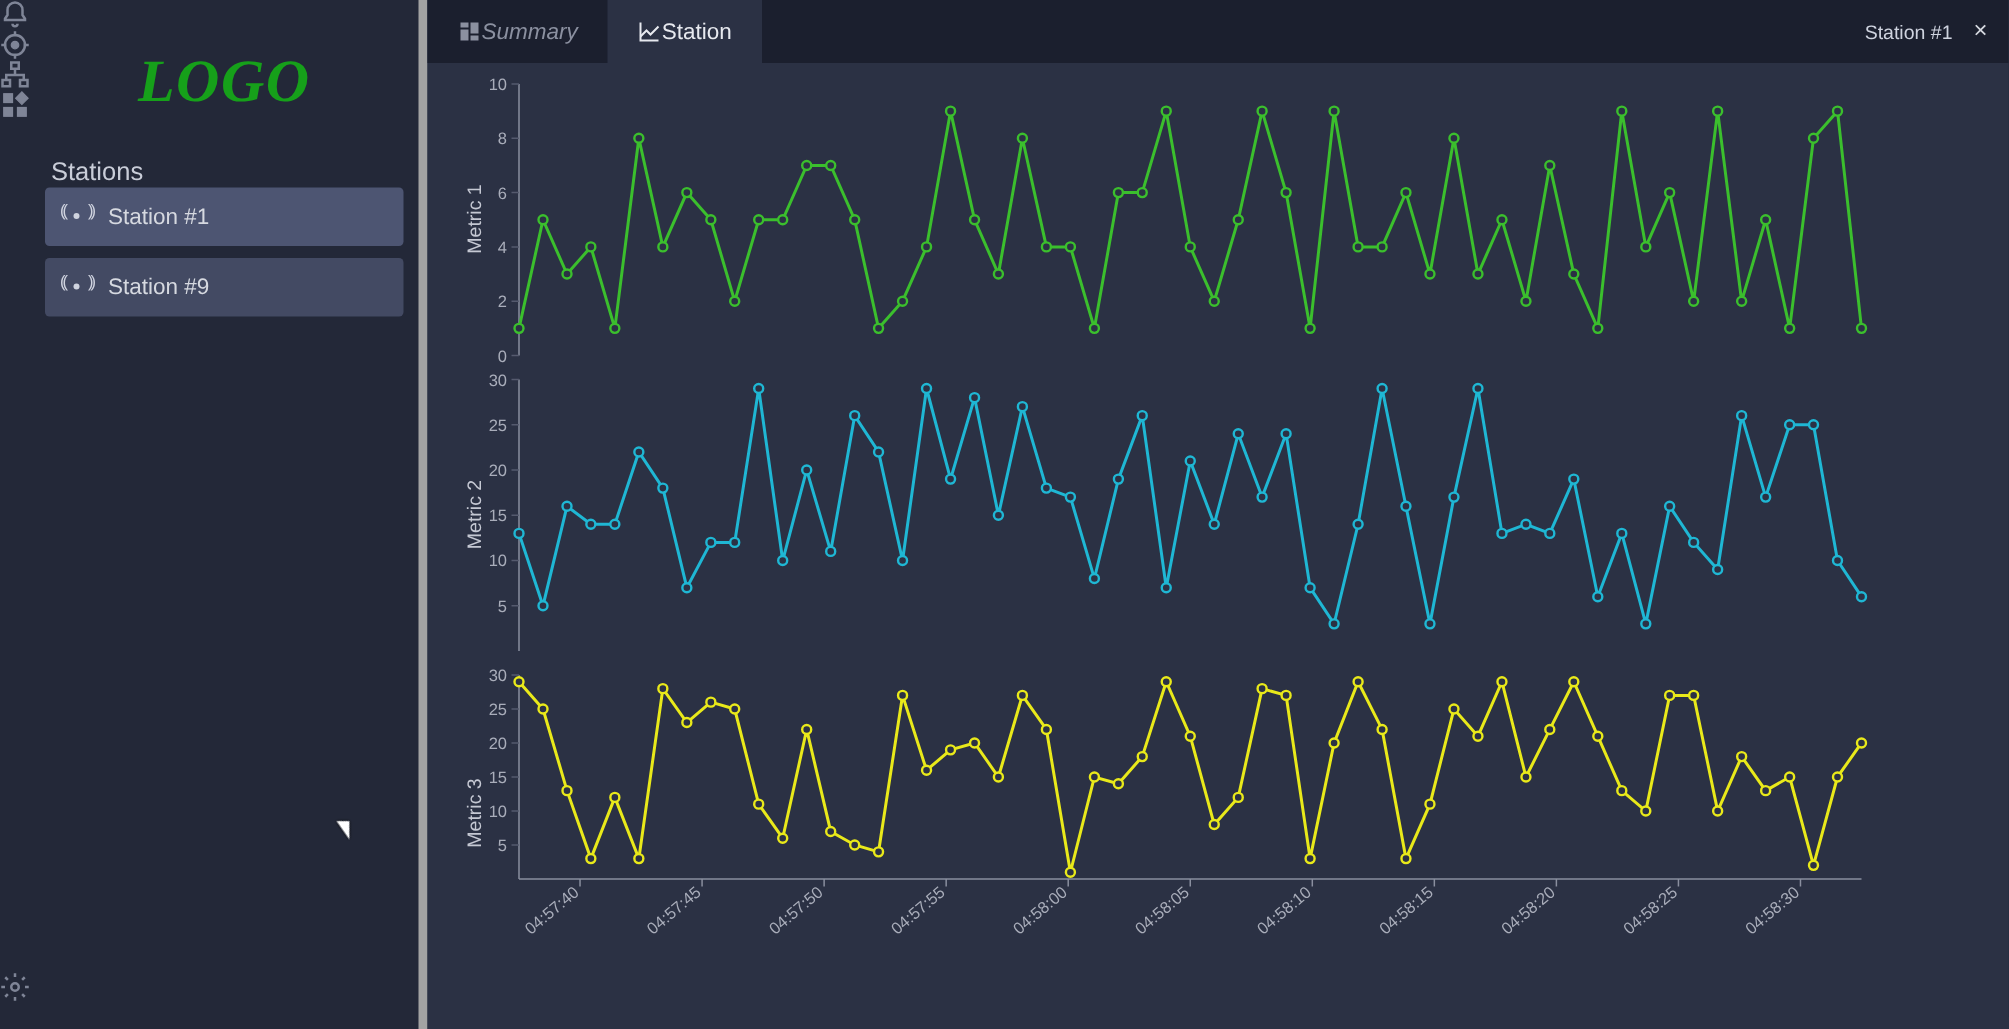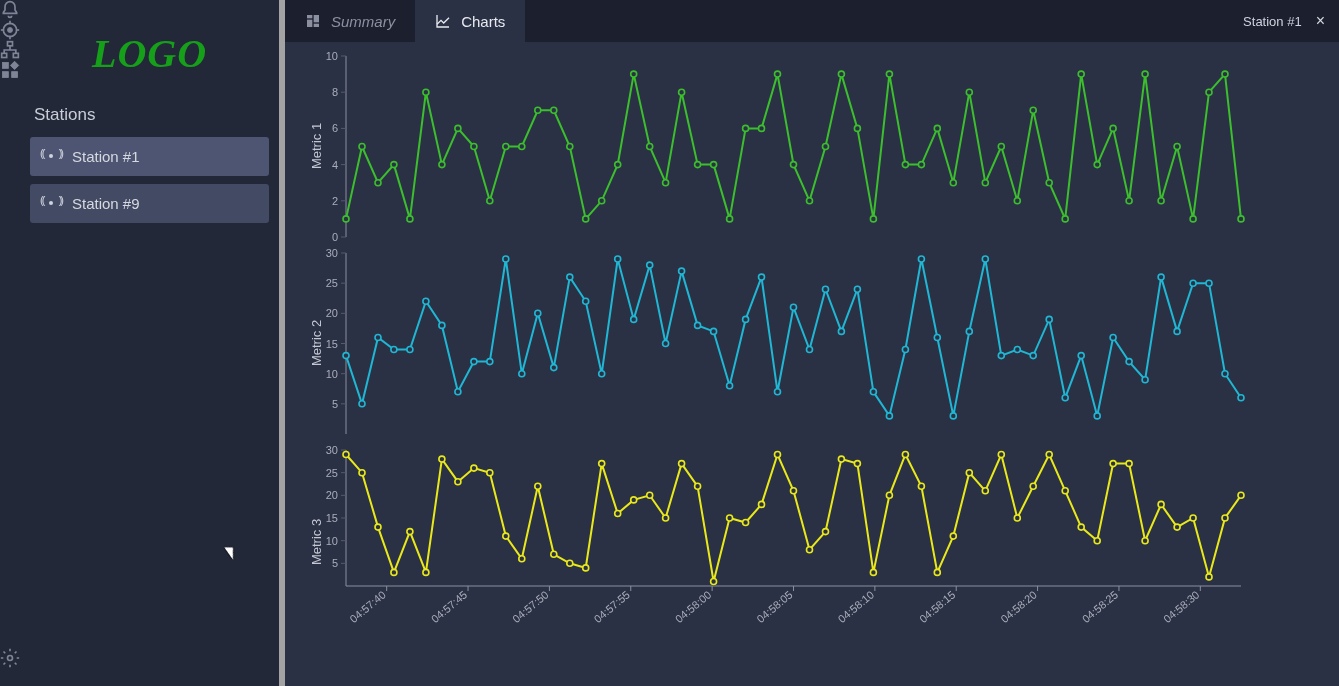--- a/index.html
+++ b/index.html
@@ -41,21 +41,21 @@
     background:var(--bg-panel);
     padding:18px 10px 0 10px;
     border-right:6px solid #a3a3a3;
   }
   .logo{
     color:#16a01a;font-weight:700;font-style:italic;
     font-size:40px;letter-spacing:1px;
     text-align:center;margin:12px 0 28px 0;
     font-family:Georgia,serif;
   }
-  .side-title{font-size:17px;color:#c9cdd8;margin:0 0 12px 4px}
+  .side-title{font-size:17px;color:#c9cdd8;margin:0 0 0 4px}
   .station{
     background:#434a63;
     border-radius:3px;
     padding:11px 12px;margin-bottom:8px;
     display:flex;align-items:center;gap:12px;
     cursor:pointer;font-size:15px;
   }
   .station.selected{background:#4d5572}
   .wifi-ico{width:18px;height:14px;position:relative;flex:0 0 18px}
   .wifi-ico::before{content:"((";position:absolute;left:-2px;top:-3px;color:#cfd3df;font-size:11px;letter-spacing:-2px}
@@ -66,21 +66,21 @@
   .main{
     flex:1;display:flex;flex-direction:column;
     background:var(--bg-tab-active);
   }
   .tabs{
     display:flex;align-items:stretch;height:42px;
     background:var(--bg-deep);
     position:relative;
   }
   .tab{
-    display:flex;align-items:center;gap:10px;
+    display:flex;align-items:center;
     padding:0 20px;font-size:15px;cursor:pointer;
   }
   .tab.inactive{color:var(--text-dim);font-style:italic}
   .tab.active{background:var(--bg-tab-active);color:#e7e9ef;font-style:normal}
   .tab svg{width:16px;height:16px}
   .crumb{
     position:absolute;right:14px;top:0;height:42px;
     display:flex;align-items:center;gap:14px;color:#cfd3df;font-size:13px;
   }
   .close-x{cursor:pointer;font-size:16px;color:#d6d9e0}
@@ -183,21 +183,21 @@
           <rect x="13" y="3" width="8" height="11"></rect>
           <rect x="13" y="16" width="8" height="5"></rect>
         </svg>
       <span>Summary</span>
     </div>
     <div class="tab active">
       <svg viewBox="0 0 24 24" fill="none" stroke="#e7e9ef" stroke-width="2">
           <polyline points="3 17 9 11 13 15 21 7"></polyline>
           <path d="M3 3v18h18"></path>
         </svg>
-      <span>Charts</span>
+      <span>Station</span>
     </div>
     <div class="crumb">
       <span>Station #1</span>
       <span class="close-x">×</span>
     </div>
   </div>
   <div class="charts" id="charts">
       <div class="chart-row">
         <div class="ylabel">Metric 1</div>
         <svg class="plot" width="960" height="195">

